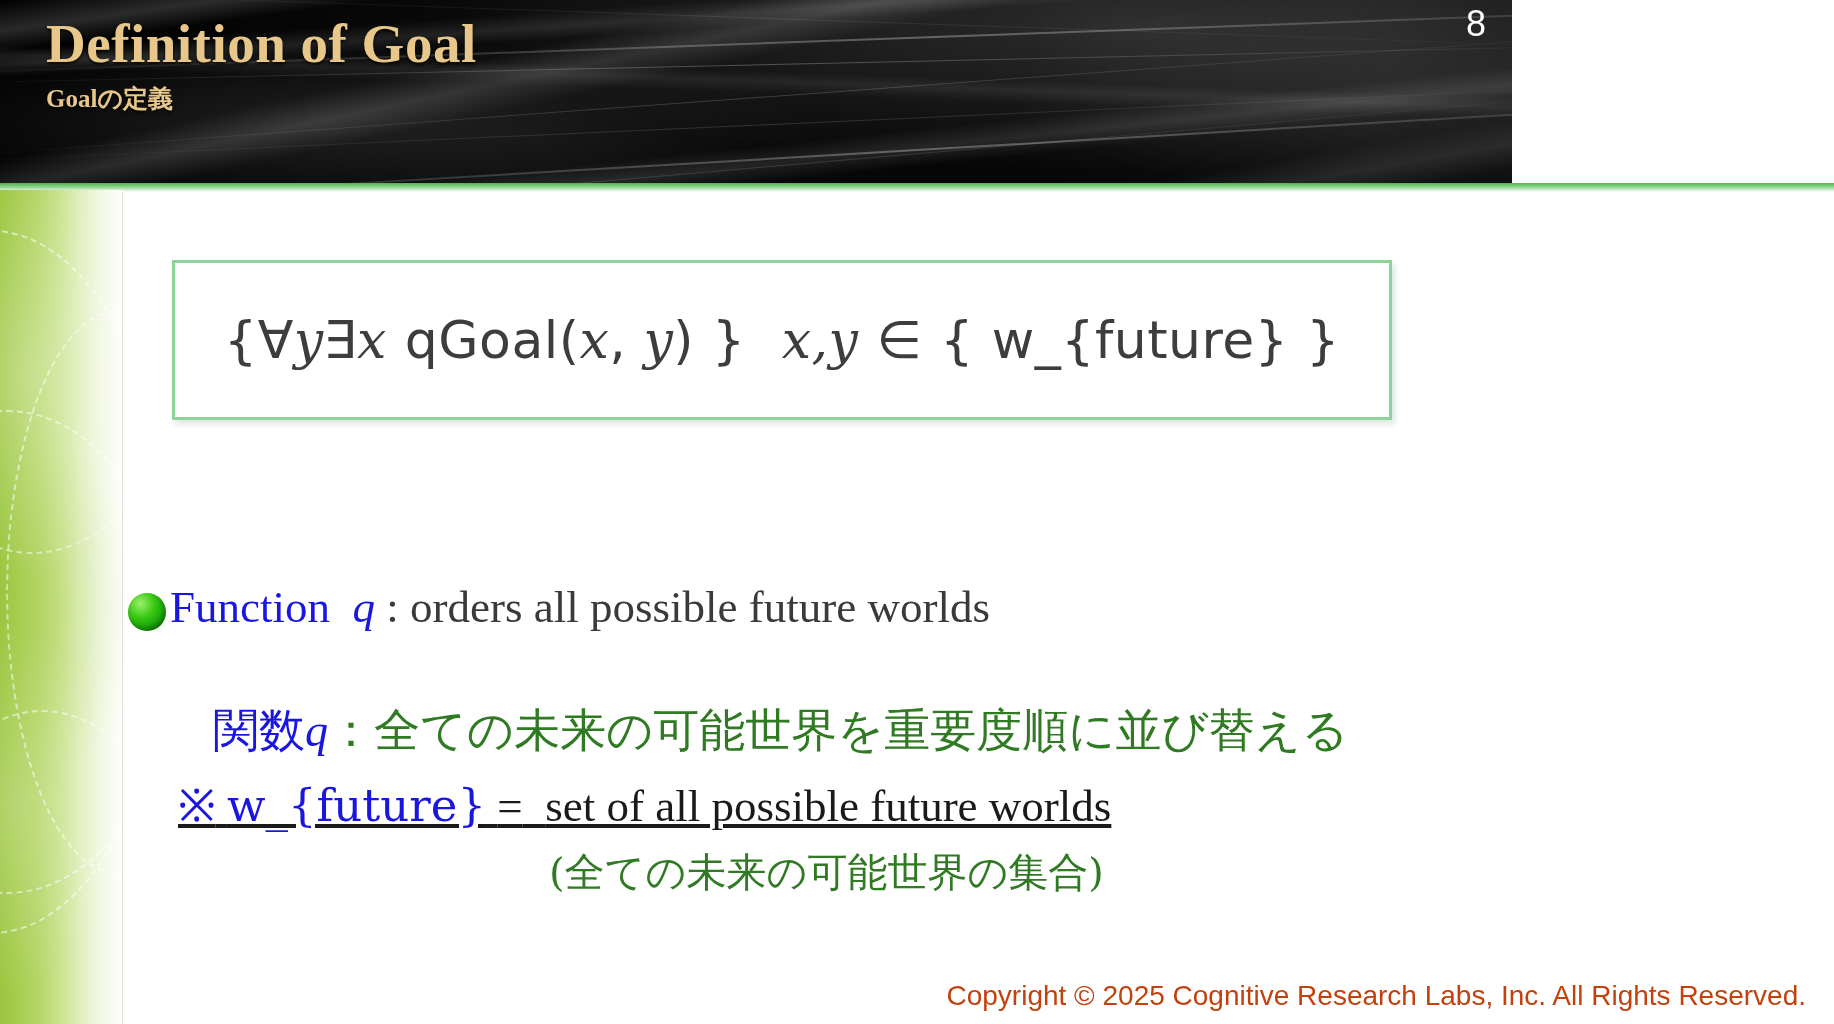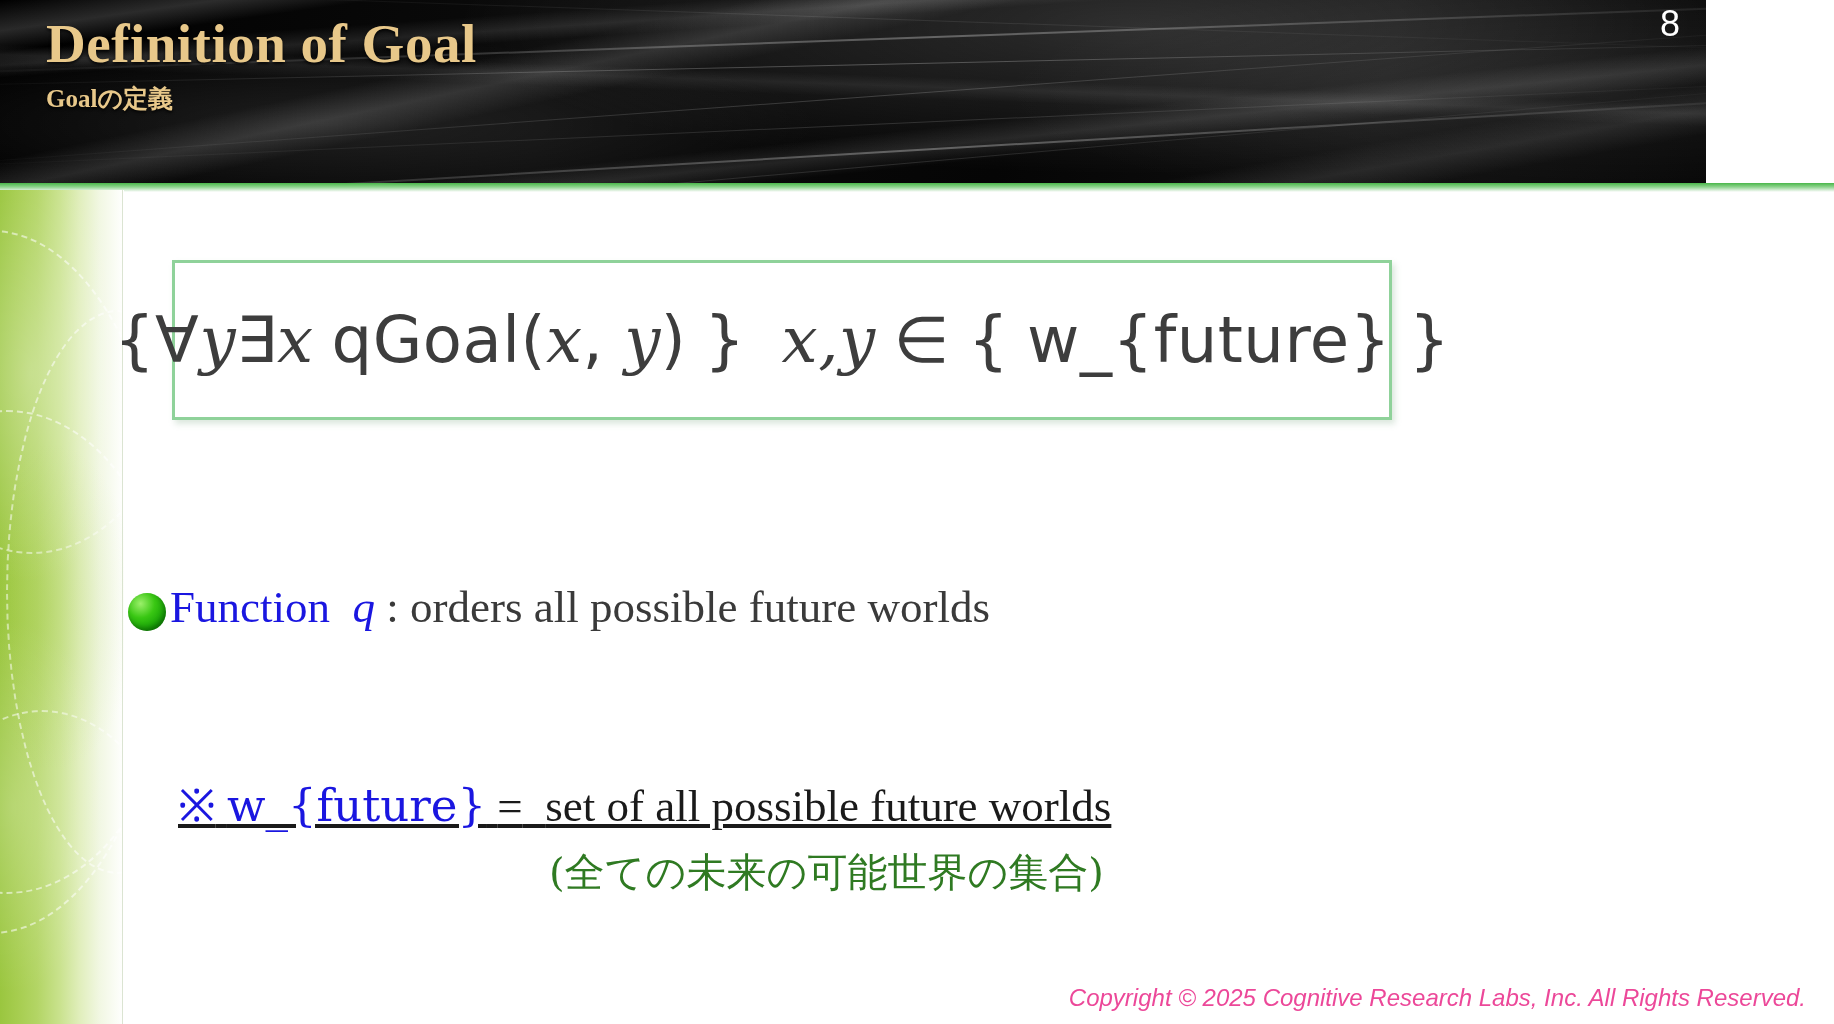--- a/index.html
+++ b/index.html
@@ -11,21 +11,21 @@
   .slide {
     position: relative;
     width: 1834px; height: 1024px;
     background: #ffffff;
     font-family: "Liberation Serif", "DejaVu Serif", serif;
   }
 
   
   .header {
     position: absolute; left: 0; top: 0;
-    width: 1706px; height: 183px;
+    width: 1512px; height: 183px;
     background: #000000;
     overflow: hidden;
   }
   .silk {
     position: absolute; left: 0; top: 0;
     width: 1834px; height: 183px;
     background:
       linear-gradient(172deg, rgba(255,255,255,0.00) 0%, rgba(255,255,255,0.16) 7%, rgba(255,255,255,0.00) 12%),
       linear-gradient(176deg, rgba(255,255,255,0.00) 16%, rgba(255,255,255,0.10) 21%, rgba(255,255,255,0.00) 25%),
       linear-gradient(168deg, rgba(255,255,255,0.00) 28%, rgba(255,255,255,0.13) 33%, rgba(255,255,255,0.00) 38%),
@@ -132,21 +132,21 @@
     position: absolute; left: 172px; top: 260px;
     width: 1220px; height: 160px;
     background: #ffffff;
     border: 3px solid #8fd29a;
     box-sizing: border-box;
     box-shadow: 3px 4px 6px rgba(140,180,145,0.30);
     display: flex; align-items: center; justify-content: center;
   }
   .formula {
     font-family: "DejaVu Sans", sans-serif;
-    font-size: 64px;
+    font-size: 52px;
     color: #3d3d3d;
     white-space: nowrap;
     letter-spacing: 0.5px;
   }
   .formula .it {
     font-style: italic;
     font-family: "DejaVu Serif", serif;
   }
   .formula .sp { display: inline-block; width: 18px; }
 
@@ -202,24 +202,23 @@
     font-size: 40px;
     color: #2f7a22;
     white-space: nowrap;
     font-family: "DejaVu Serif", "Liberation Serif", serif;
   }
 
   
   .copyright {
     position: absolute; right: 28px; bottom: 12px;
     font-family: "Liberation Sans", sans-serif;
-    font-size: 24px;
-    color: #ec4899;
-    white-space: nowrap;
-    font-style: italic;
+    font-size: 28px;
+    color: #c2410c;
+    white-space: nowrap;
   }
 </style>
 </head>
 <body>
 
 <div class="slide">
 
   <div class="header">
     <div class="silk"></div>
     <div class="silk-streaks"></div>
@@ -249,19 +248,20 @@
     <div class="formula">
       <span>{</span><span>∀</span><span class="it">y</span><span>∃</span><span class="it">x</span><span class="sp"></span><span>qGoal(</span><span class="it">x</span><span>, </span><span class="it">y</span><span>)</span><span class="sp"></span><span>}</span><span class="sp"></span><span class="sp"></span><span class="it">x,y</span><span class="sp"></span><span>∈</span><span class="sp"></span><span>{</span><span class="sp"></span><span>w_{future}</span><span class="sp"></span><span>}</span>
     </div>
   </div>
 
   <div class="bullet-row">
     <span class="bullet-dot"></span>
     <span class="bullet-text"><span class="blue">Function</span>&nbsp;&nbsp;<span class="blue itq">q</span>&nbsp;<span>: orders all possible future worlds</span></span>
   </div>
 
+  <div class="jp-line"><span class="blue">関数</span><span class="blue itq">q</span><span>：全ての未来の可能世界を重要度順に並び替える</span></div>
 
   <div class="note-line"><span class="nblue">※</span>&nbsp;<span class="nblue">w_{future}</span>&nbsp;<span>=</span>&nbsp;&nbsp;<span>set of all possible future worlds</span></div>
   <div class="note-jp">(全ての未来の可能世界の集合)</div>
 
   <div class="copyright">Copyright © 2025 Cognitive Research Labs, Inc. All Rights Reserved.</div>
 
 </div>
 
 </body></html>

